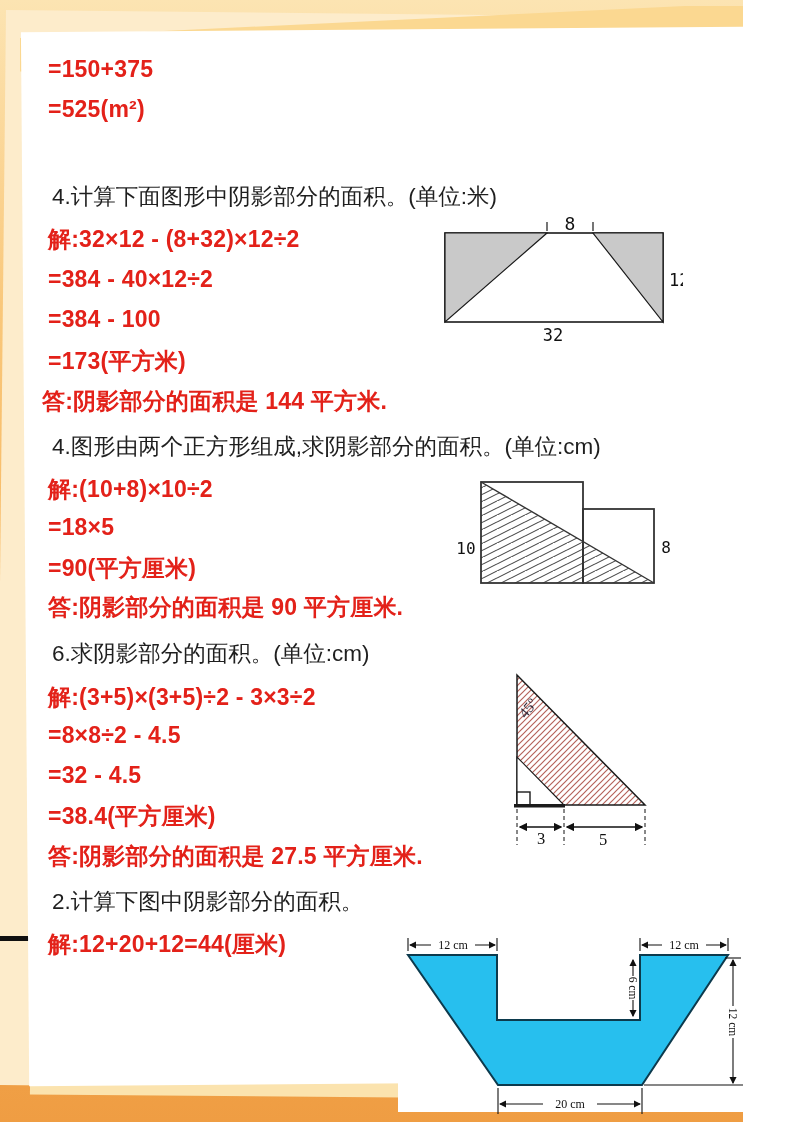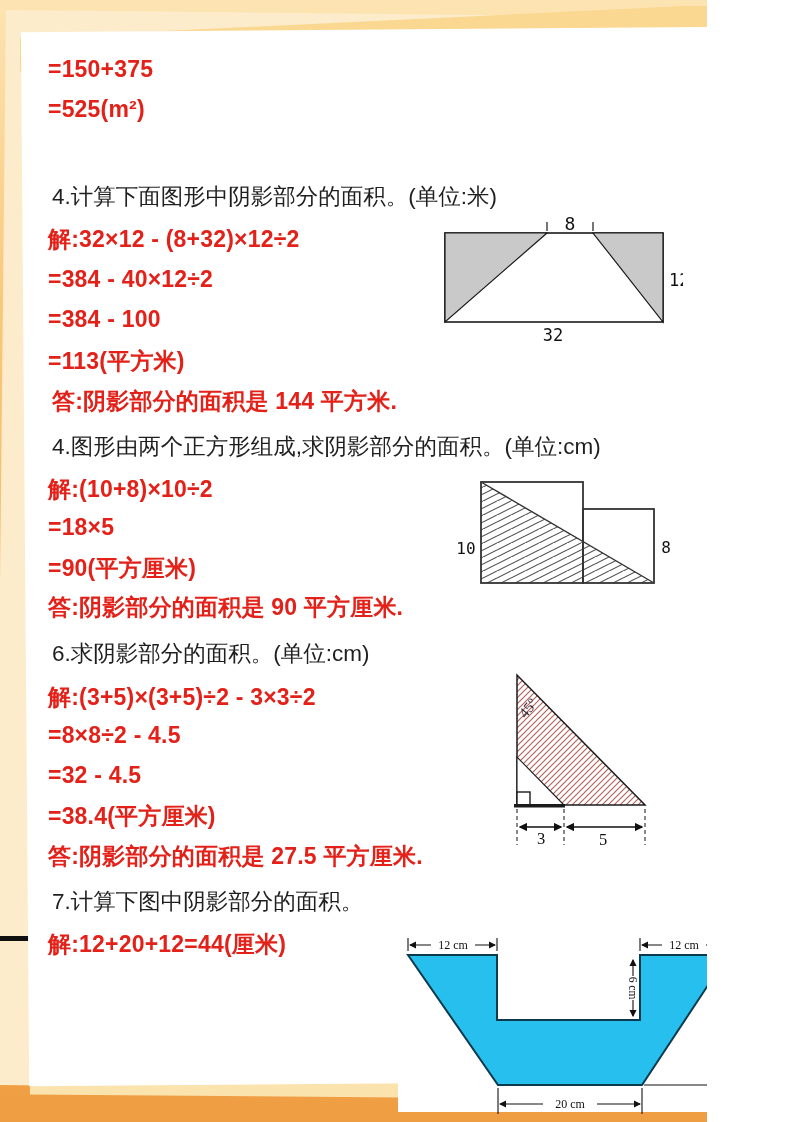--- a/index.html
+++ b/index.html
@@ -1,19 +1,20 @@
 <!DOCTYPE html>
 <html><head>
 <meta charset="utf-8">
 <style>
   html,body{margin:0;padding:0;}
   .canvas{
     position:relative;width:707px;height:1122px;overflow:hidden;
     background:linear-gradient(180deg,#fce4b2 0%,#f9c77a 28%,#f6b157 68%,#ef9d43 100%);
     font-family:"Liberation Sans",sans-serif;
+    padding-left:36px;
   }
   .bg-cream{position:absolute;left:6px;top:10px;width:748px;height:1075px;background:#fdeccb;
     transform:rotate(0.6deg);transform-origin:top left;}
   .bg-banner{position:absolute;left:20px;top:6px;width:773px;height:84px;background:#fbd891;
     clip-path:polygon(0 38%,86% 0,100% 0,100% 100%,0 78%);}
   .pale-square{position:absolute;left:752px;top:1012px;width:41px;height:52px;background:#fbd9a1;}
   .bar{position:absolute;height:5px;background:#101010;}
   .bar-left{left:0;top:936px;width:30px;}
   .bar-right{left:753px;top:934px;width:40px;}
   .sliver{position:absolute;left:30px;top:1080px;width:372px;height:16px;background:#fbe3ae;
@@ -41,22 +42,22 @@
   <div class="sheet"></div>
   <div class="sheet-ext"></div>
 
   <div class="t red" style="left:48px;top:56px">=150+375</div>
   <div class="t red" style="left:48px;top:96px">=525(m²)</div>
 
   <div class="t blk" style="left:52px;top:181px">4.计算下面图形中阴影部分的面积。(单位:米)</div>
   <div class="t red" style="left:48px;top:224px">解:32×12 - (8+32)×12÷2</div>
   <div class="t red" style="left:48px;top:266px">=384 - 40×12÷2</div>
   <div class="t red" style="left:48px;top:306px">=384 - 100</div>
-  <div class="t red" style="left:48px;top:346px">=113(平方米)</div>
-  <div class="t red" style="left:52px;top:386px">答:阴影部分的面积是 144 平方米.</div>
+  <div class="t red" style="left:48px;top:346px">=173(平方米)</div>
+  <div class="t red" style="left:42px;top:386px">答:阴影部分的面积是 144 平方米.</div>
 
   <svg style="left:433px;top:206px" width="250" height="140" viewBox="0 0 250 140">
     <rect x="12" y="27" width="218" height="89" fill="#ffffff" stroke="#1a1a1a" stroke-width="1.6"></rect>
     <polygon points="12,27 114,27 12,116" fill="#c9c9c9" stroke="#1a1a1a" stroke-width="1.2"></polygon>
     <polygon points="160,27 230,27 230,116" fill="#c9c9c9" stroke="#1a1a1a" stroke-width="1.2"></polygon>
     <line x1="114" y1="16" x2="114" y2="25" stroke="#1a1a1a" stroke-width="1.2"></line>
     <line x1="160" y1="16" x2="160" y2="25" stroke="#1a1a1a" stroke-width="1.2"></line>
     <text x="137" y="24" text-anchor="middle" font-family="DejaVu Sans Mono, monospace" font-size="18" fill="#111">8</text>
     <text x="236" y="80" text-anchor="start" font-family="DejaVu Sans Mono, monospace" font-size="17" fill="#111">12</text>
     <text x="120" y="135" text-anchor="middle" font-family="DejaVu Sans Mono, monospace" font-size="17" fill="#111">32</text>
@@ -105,21 +106,21 @@
     <line x1="19" y1="146" x2="19" y2="182" stroke="#111" stroke-width="1" stroke-dasharray="4 3"></line>
     <line x1="66" y1="146" x2="66" y2="182" stroke="#111" stroke-width="1" stroke-dasharray="4 3"></line>
     <line x1="147" y1="146" x2="147" y2="182" stroke="#111" stroke-width="1" stroke-dasharray="4 3"></line>
     <line x1="22" y1="164" x2="63" y2="164" stroke="#111" stroke-width="1.3" marker-start="url(#arr6)" marker-end="url(#arr6)"></line>
     <line x1="69" y1="164" x2="144" y2="164" stroke="#111" stroke-width="1.3" marker-start="url(#arr6)" marker-end="url(#arr6)"></line>
     <text x="20" y="52" transform="rotate(-50 28 46)" font-family="Liberation Serif, serif" font-size="15" fill="#332c3c">45º</text>
     <text x="43" y="181" text-anchor="middle" font-family="Liberation Serif, serif" font-size="16.5" fill="#111">3</text>
     <text x="105" y="182" text-anchor="middle" font-family="Liberation Serif, serif" font-size="16.5" fill="#111">5</text>
   </svg>
 
-  <div class="t blk" style="left:52px;top:886px">7.计算下图中阴影部分的面积。</div>
+  <div class="t blk" style="left:52px;top:886px">2.计算下图中阴影部分的面积。</div>
   <div class="t red" style="left:48px;top:929px">解:12+20+12=44(厘米)</div>
 
   <svg style="left:395px;top:932px" width="362" height="186" viewBox="0 0 362 186">
     <defs>
       <marker id="arr7" viewBox="0 0 10 10" refX="8.5" refY="5" markerWidth="6.5" markerHeight="6.5" orient="auto-start-reverse">
         <path d="M0 0 L10 5 L0 10 z" fill="#111"></path>
       </marker>
     </defs>
     <polygon points="13,23 102,23 102,88 245,88 245,23 333,23 247,153 103,153" fill="#27bfee" stroke="#0c3a4d" stroke-width="2"></polygon>
 

